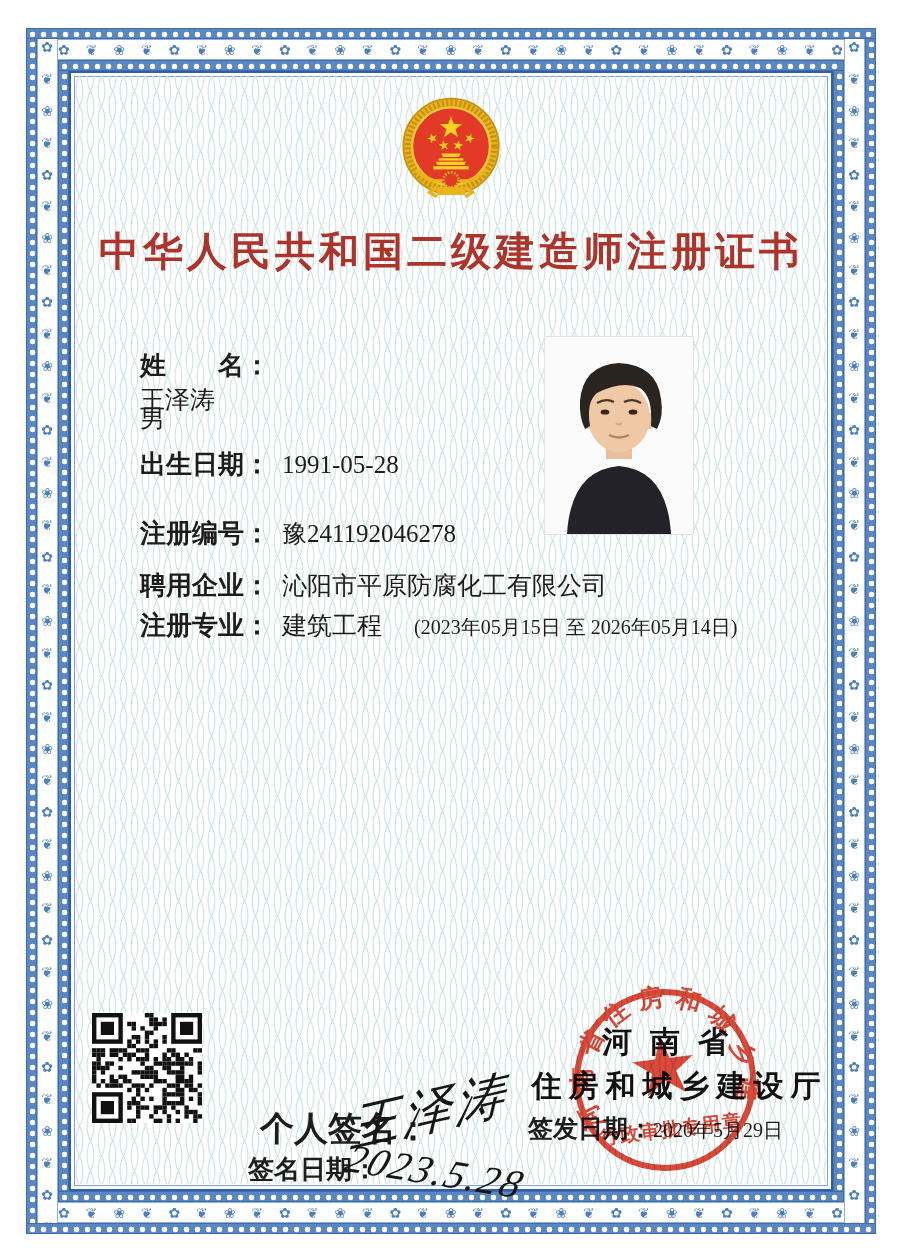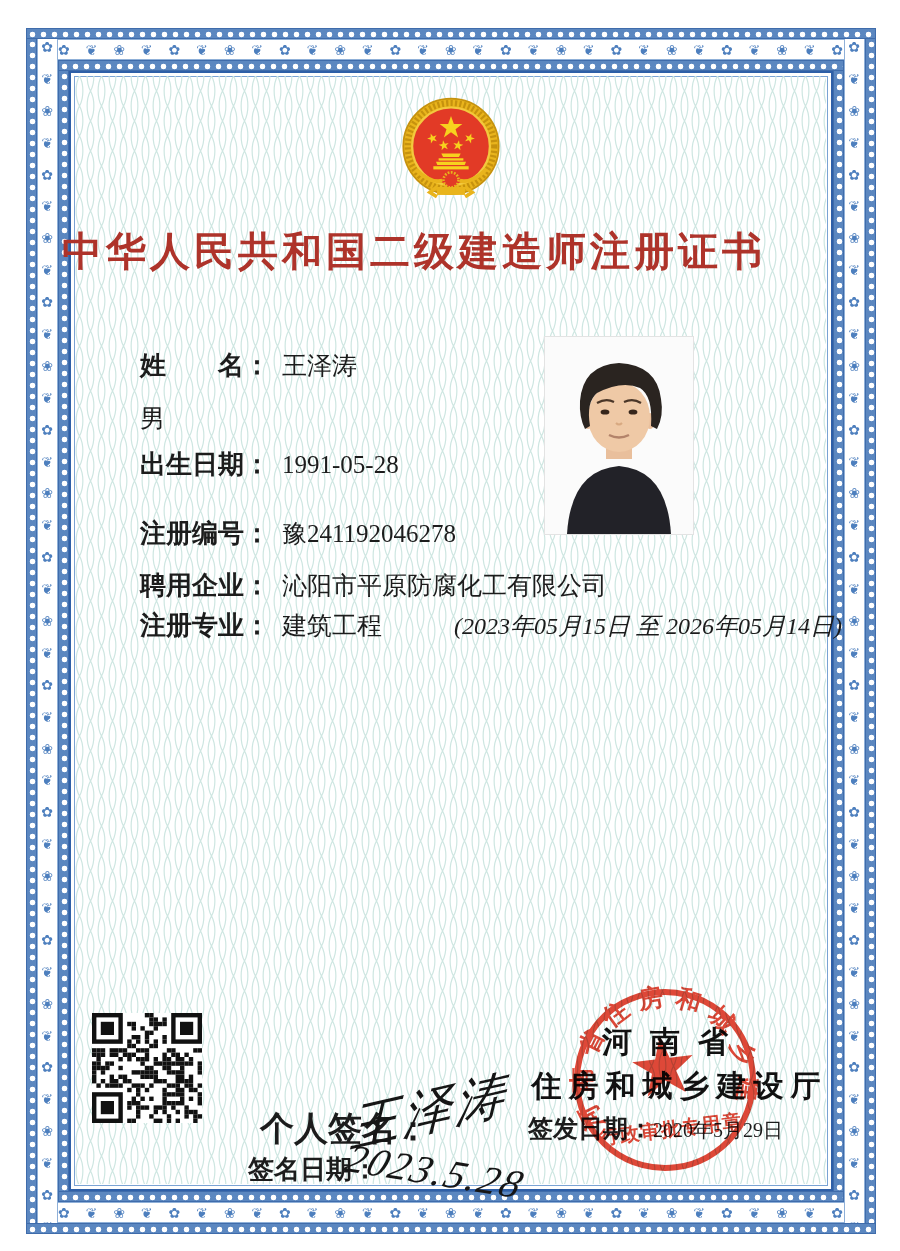--- a/index.html
+++ b/index.html
@@ -16,26 +16,26 @@
     overflow:hidden;white-space:nowrap;letter-spacing:6px;line-height:21px;
     border-top:1px solid #8fb0d8;border-bottom:1px solid #8fb0d8;box-sizing:border-box;text-align:center;}
   .orn.v{writing-mode:vertical-rl;line-height:21px;border:none;
     border-left:1px solid #8fb0d8;border-right:1px solid #8fb0d8;}
   .frame-line{position:absolute;border:2px solid #2e5fa7;
     box-shadow:inset 0 0 0 3px #ffffff, inset 0 0 0 4px #7aa3d4;box-sizing:border-box;}
   .pattern-holder{position:absolute;left:74px;top:76px;width:752px;height:1108px;z-index:0;}
   
   .emblem{position:absolute;left:398px;top:88px;width:106px;height:122px;z-index:2;}
   .title{position:absolute;left:62px;width:778px;top:224px;z-index:2;
-    text-align:left;font-size:40px;font-weight:bold;color:#ae332a;letter-spacing:4px;}
+    text-align:center;font-size:40px;font-weight:bold;color:#ae332a;letter-spacing:4px;}
   .fields{position:absolute;left:140px;top:348px;width:560px;z-index:2;}
   .frow{position:absolute;left:0;display:flex;align-items:baseline;white-space:nowrap;}
   .flabel{font-size:26px;font-weight:bold;color:#1c1c1c;width:142px;flex:none;}
   .fvalue{font-size:25px;color:#1c1c1c;font-family:"Liberation Serif","DejaVu Serif",serif;}
-  .fperiod{font-size:24px;color:#1c1c1c;font-family:"Liberation Serif","DejaVu Serif",serif;margin-left:72px;font-style:italic;}
+  .fperiod{font-size:20px;color:#1c1c1c;font-family:"Liberation Serif","DejaVu Serif",serif;margin-left:32px;}
   .photo{position:absolute;left:545px;top:337px;width:148px;height:197px;z-index:2;
     box-shadow:0 0 0 1px #e3e3e3;background:#fbfbfb;}
   .qr{position:absolute;left:92px;top:1013px;width:110px;height:110px;z-index:2;}
   .auth1{position:absolute;left:535px;width:260px;top:1022px;z-index:3;text-align:center;
     font-size:30px;font-weight:bold;color:#111;letter-spacing:18px;text-indent:18px;}
   .auth2{position:absolute;left:518px;width:316px;top:1066px;z-index:3;text-align:center;
     font-size:30px;font-weight:bold;color:#111;letter-spacing:7px;text-indent:7px;}
   .issue-row{position:absolute;left:528px;top:1112px;z-index:3;display:flex;align-items:baseline;white-space:nowrap;}
   .issue-row .flabel{width:auto;font-size:25px;}
   .issue-row .fvalue{font-size:20px;}
@@ -109,21 +109,21 @@
   <circle cx="0" cy="38" r="8.5" fill="#e23a26" stroke="#e9b41c" stroke-width="3" stroke-dasharray="2 1.6"></circle>
   <path d="M-40,26 Q-24,42 -10,39" fill="none" stroke="#e9b41c" stroke-width="4.5"></path>
   <path d="M40,26 Q24,42 10,39" fill="none" stroke="#e9b41c" stroke-width="4.5"></path>
   <path d="M-16,46 h32 v9 h-32 z" fill="#e9b41c"></path>
   <path d="M-16,46 l-8,6 l8,5 M16,46 l8,6 l-8,5" fill="none" stroke="#e9b41c" stroke-width="4"></path>
 </svg>
 
 <div class="title">中华人民共和国二级建造师注册证书</div>
 
 <div class="fields">
-  <div class="frow" style="top:0;">
+  <div class="frow" style="top:0;flex-direction:column;">
     <span class="flabel">姓　　名：</span>
     <span class="fvalue">王泽涛</span>
   </div>
   <div class="frow" style="top:54px;">
     <span class="fvalue">男</span>
   </div>
   <div class="frow" style="top:99px;">
     <span class="flabel">出生日期：</span>
     <span class="fvalue">1991-05-28</span>
   </div>

